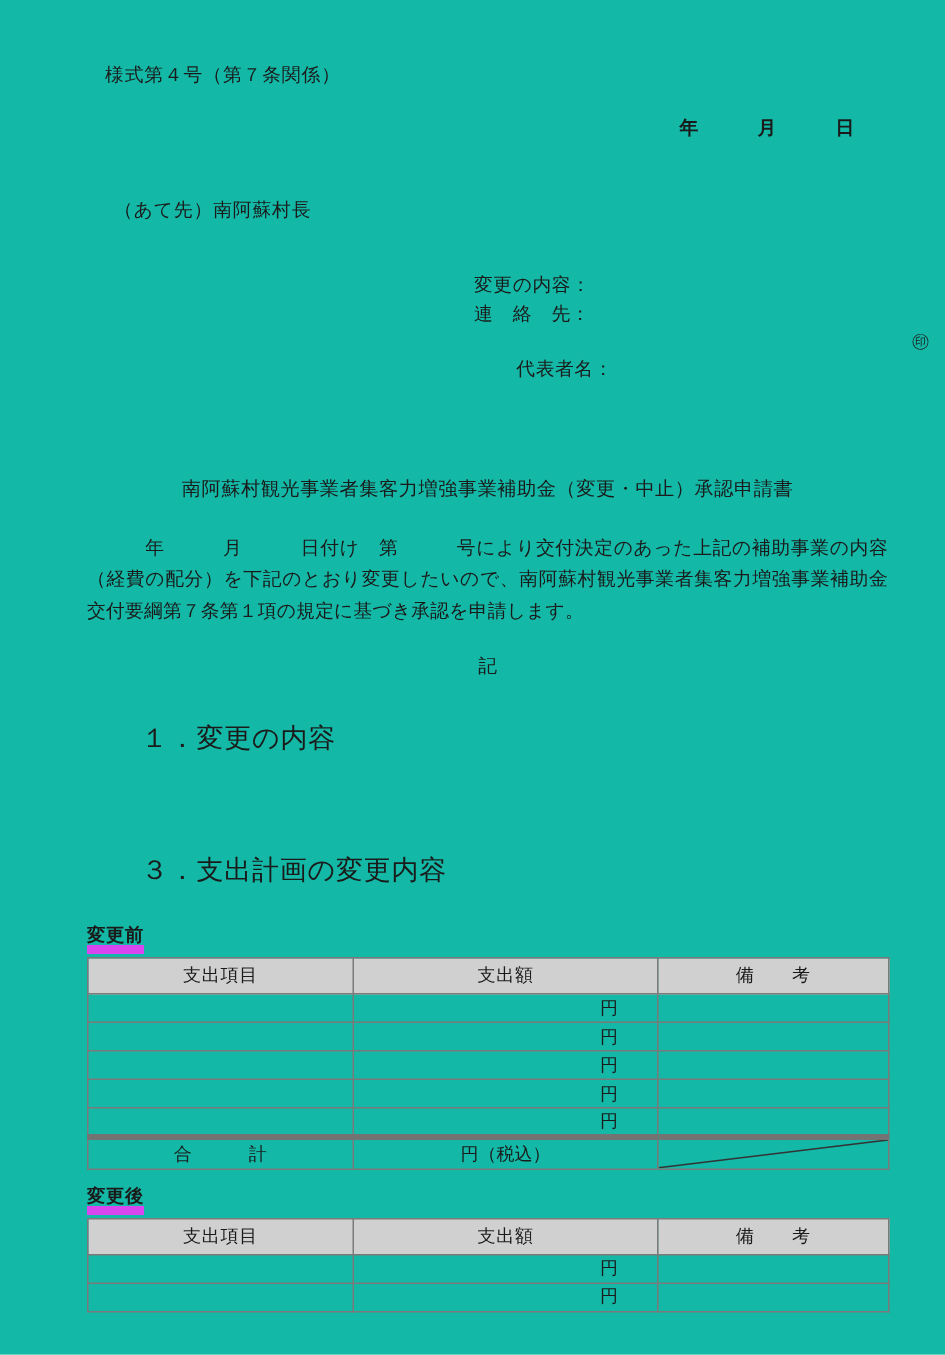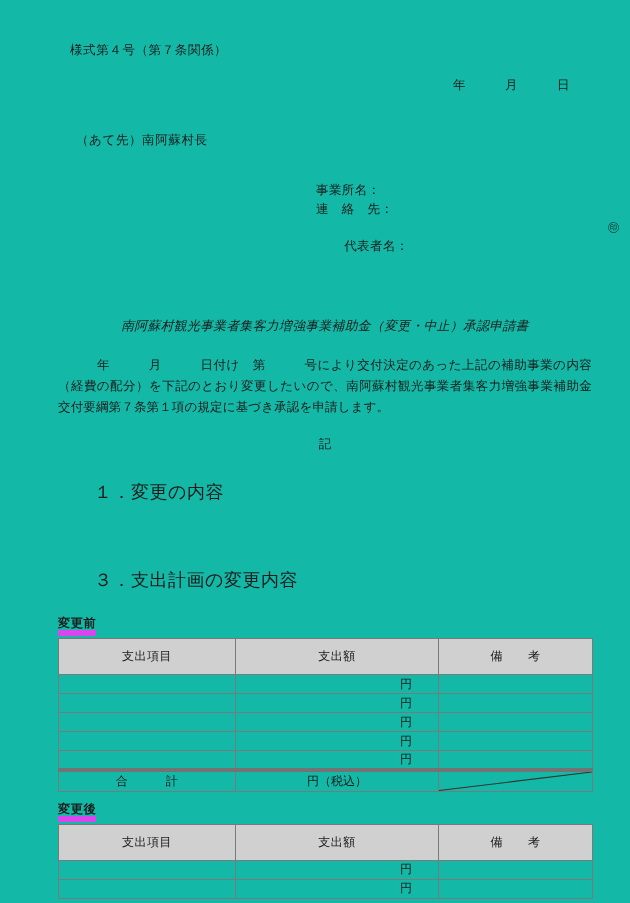--- a/index.html
+++ b/index.html
@@ -35,20 +35,21 @@
     font-size: 12.5px;
     letter-spacing: 0.6px;
     margin: 0 0 18px 12px;
   }
   .date-line {
     font-size: 12.5px;
     text-align: right;
     margin: 0 22px 0 0;
     letter-spacing: 0.5px;
     white-space: pre;
+    font-weight: bold;
   }
   .addressee {
     font-size: 12.5px;
     margin: 38px 0 0 18px;
     letter-spacing: 0.6px;
   }
 
   
   .applicant {
     margin: 32px 0 0 0;
@@ -69,21 +70,20 @@
     font-size: 12px;
   }
 
   
   .doc-title {
     font-size: 12.8px;
     text-align: center;
     margin: 26px 0 0 0;
     letter-spacing: 0.35px;
     font-weight: 500;
-    font-style: italic;
   }
 
   
   .body-para {
     font-size: 12.5px;
     line-height: 21px;
     margin: 20px 0 0 0;
     letter-spacing: 0.15px;
     text-align: justify;
     text-indent: 0;
@@ -137,21 +137,21 @@
     padding: 0 4px;
     font-size: 12px;
     font-weight: normal;
     vertical-align: middle;
     box-sizing: border-box;
   }
   table.exp thead th {
     background: #d0d0d0;
     text-align: center;
     letter-spacing: 0.5px;
-    height: 36px;
+    height: 24px;
     white-space: pre;
   }
   table.exp td.amount {
     text-align: right;
     padding-right: 26px;
   }
   table.exp td.note { }
   table.exp tr.total td {
     border-top: 4px solid #737373;
     height: 21px;
@@ -188,21 +188,21 @@
 <div class="page">
   <div class="content">
 
     <div class="form-no">様式第４号（第７条関係）</div>
 
     <div class="date-line">年　　　月　　　日</div>
 
     <div class="addressee">（あて先）南阿蘇村長</div>
 
     <div class="applicant">
-      <div class="applicant-row">事業所名：</div>
+      <div class="applicant-row">変更の内容：</div>
       <div class="applicant-row">連　絡　先：</div>
       <div class="applicant-row">
         <span>代表者名：</span>
         <span class="seal">㊞</span>
       </div>
     </div>
 
     <div class="doc-title">南阿蘇村観光事業者集客力増強事業補助金（変更・中止）承認申請書</div>
 
     <div class="body-para">　　　年　　　月　　　日付け　第　　　号により交付決定のあった上記の補助事業の内容（経費の配分）を下記のとおり変更したいので、南阿蘇村観光事業者集客力増強事業補助金交付要綱第７条第１項の規定に基づき承認を申請します。</div>

